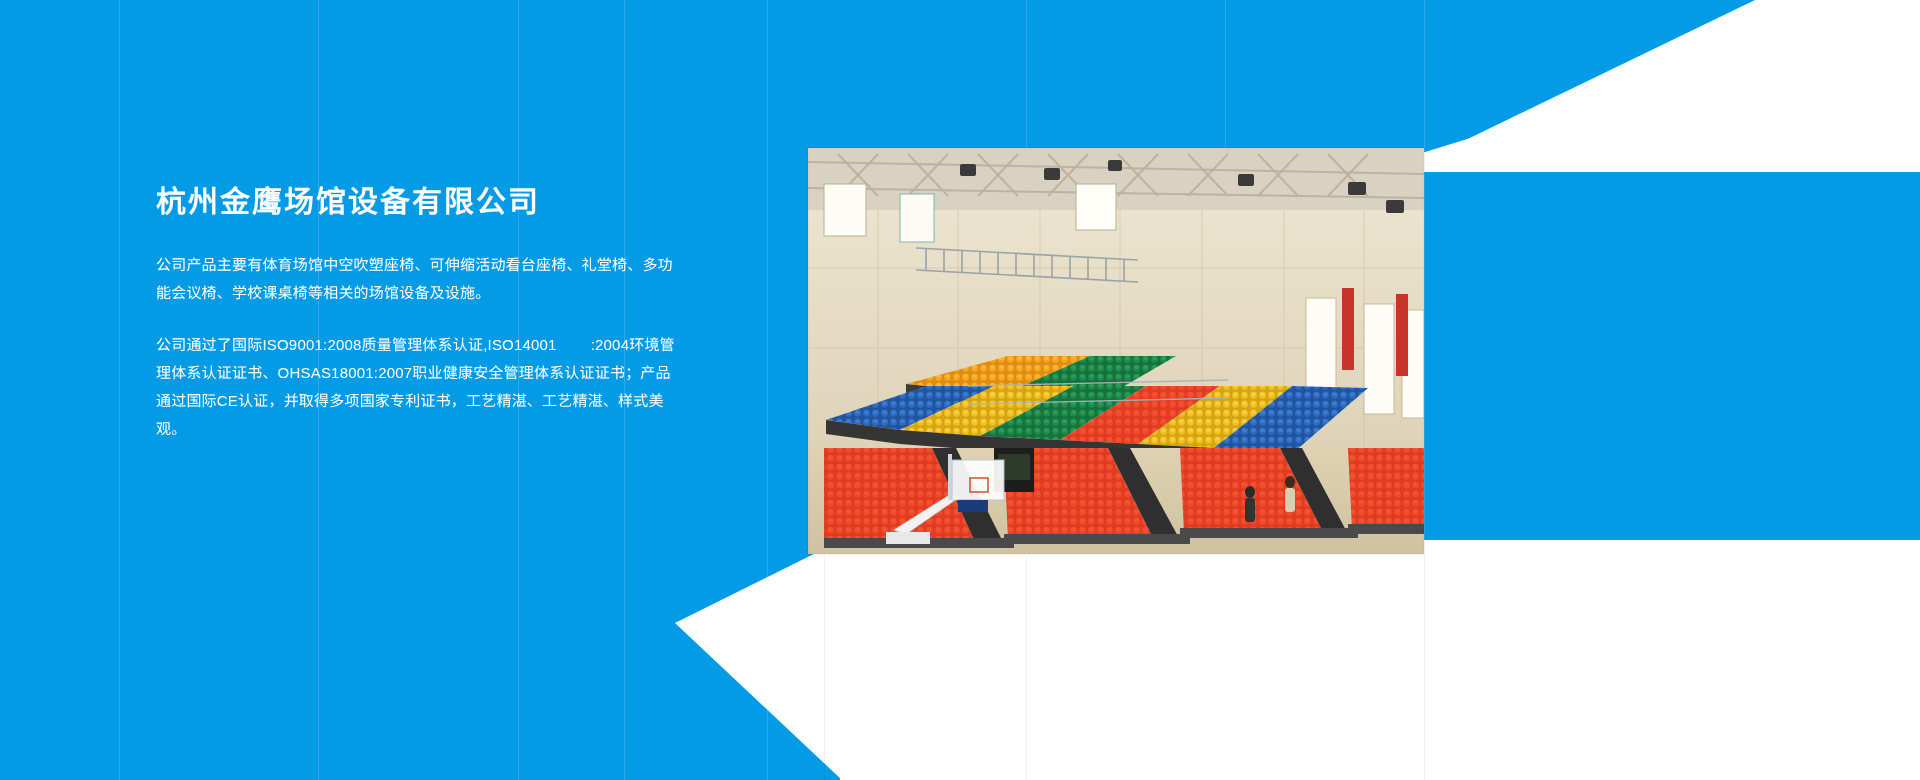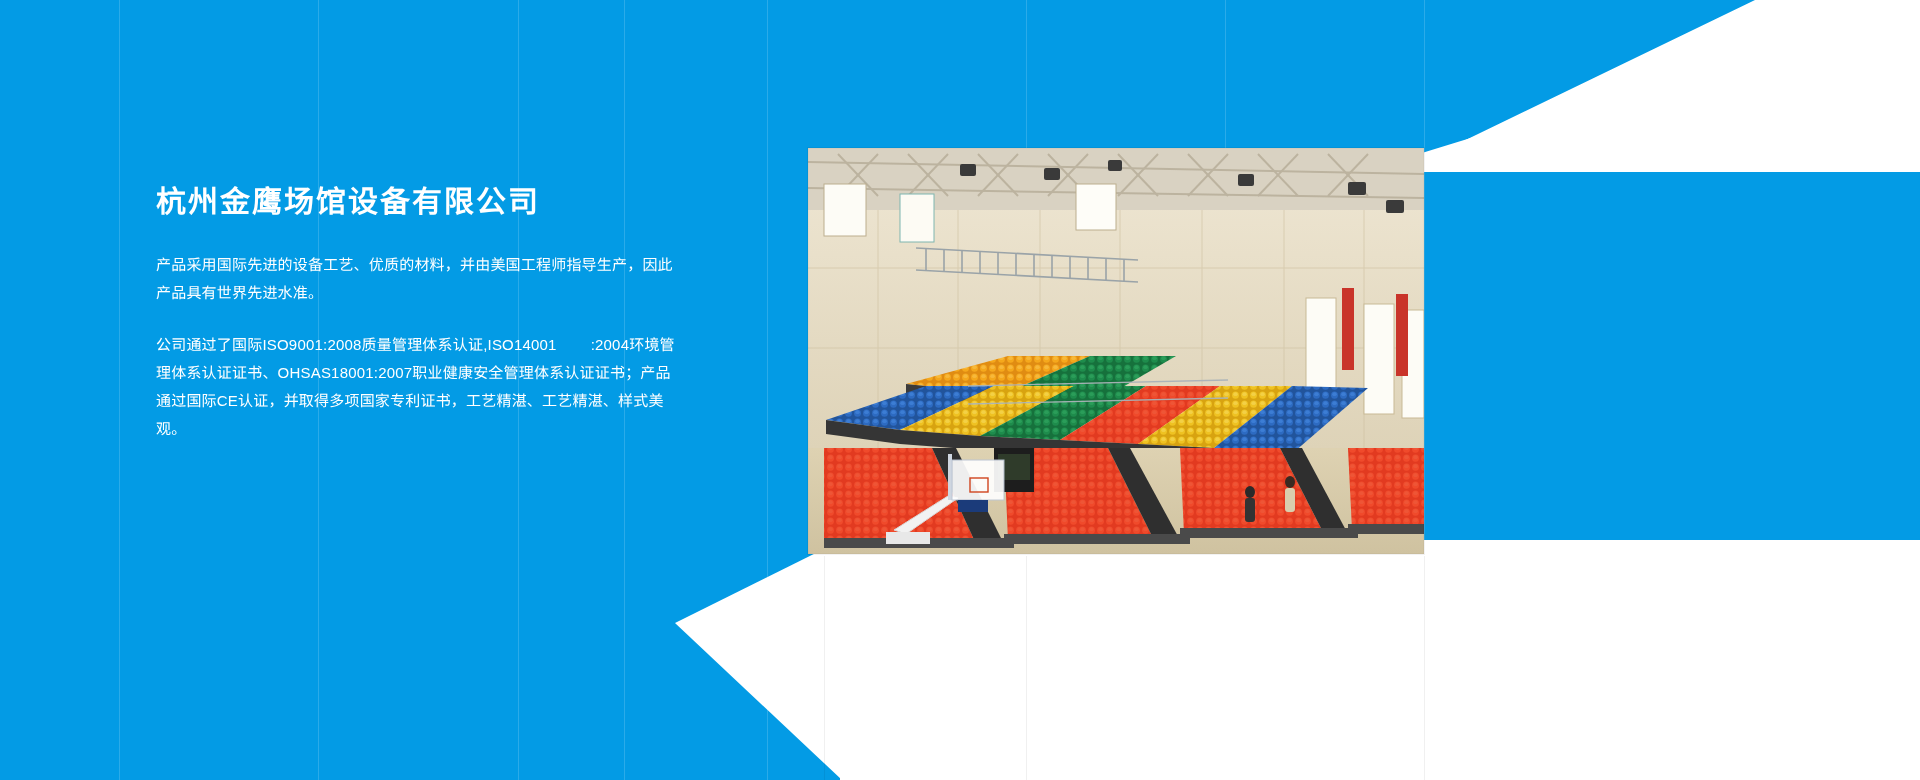--- a/index.html
+++ b/index.html
@@ -93,21 +93,21 @@
     <div class="guide" style="left:1026px"></div>
     <div class="guide" style="left:1225px"></div>
     <div class="guide" style="left:1424px"></div>
     <div class="guide dark" style="left:824px; top:556px; bottom:0"></div>
     <div class="guide dark" style="left:1026px; top:556px; bottom:0"></div>
     <div class="guide dark" style="left:1424px; top:556px; bottom:0"></div>
   </div>
 
   <div class="text-col">
     <h1 class="company-title">杭州金鹰场馆设备有限公司</h1>
-    <p class="para">产品采用国际先进的设备工艺、优质的材料，并由美国工程师指导生产，因此产品具有世界先进水准。</p>
+    <p class="para">公司产品主要有体育场馆中空吹塑座椅、可伸缩活动看台座椅、礼堂椅、多功能会议椅、学校课桌椅等相关的场馆设备及设施。</p>
     <p class="para"><span>公司通过了国际ISO9001:2008质量管理体系认证,ISO14001</span><span class="gap"></span><span>:2004环境管理体系认证证书、OHSAS18001:2007职业健康安全管理体系认证证书；产品通过国际CE认证，并取得多项国家专利证书，工艺精湛、工艺精湛、样式美观。</span></p>
   </div>
 
   <div class="photo-frame">
     <svg viewBox="0 0 616 406" preserveAspectRatio="none">
       <defs>
         <linearGradient id="wallg" x1="0" y1="0" x2="0" y2="1">
           <stop offset="0" stop-color="#efe7d4"></stop>
             <stop offset="1" stop-color="#ded3b8"></stop>
         </linearGradient>

